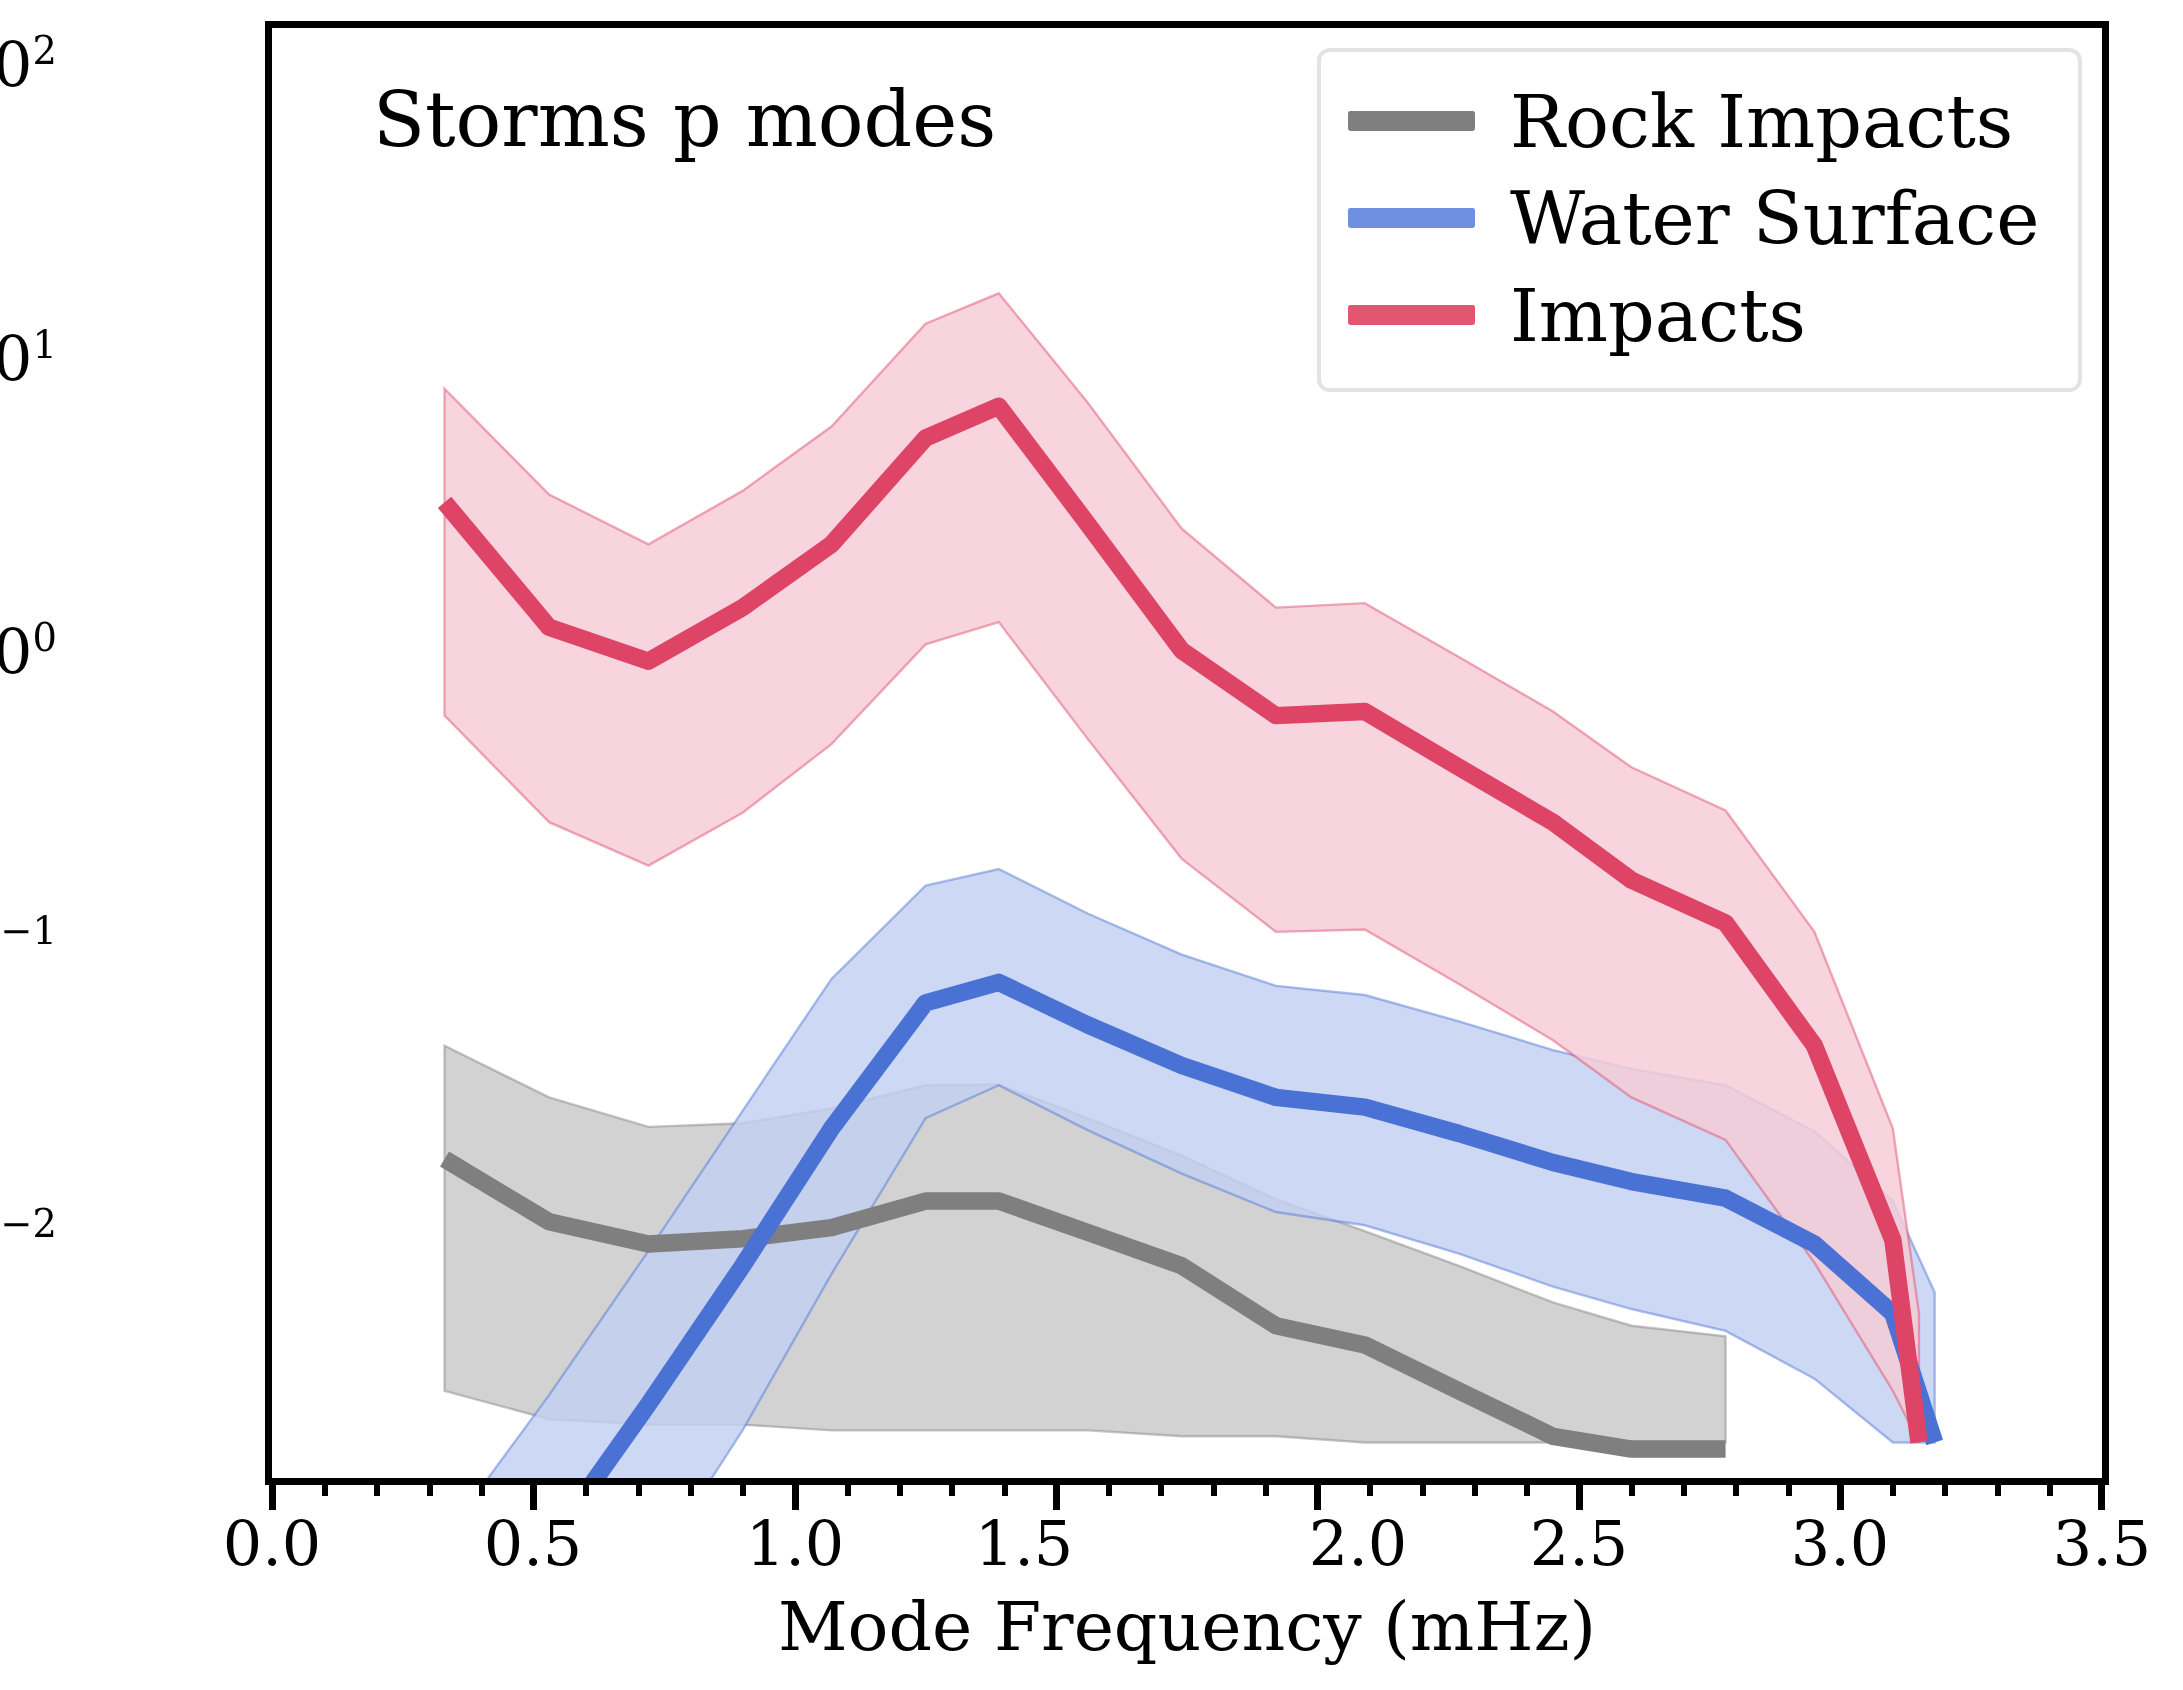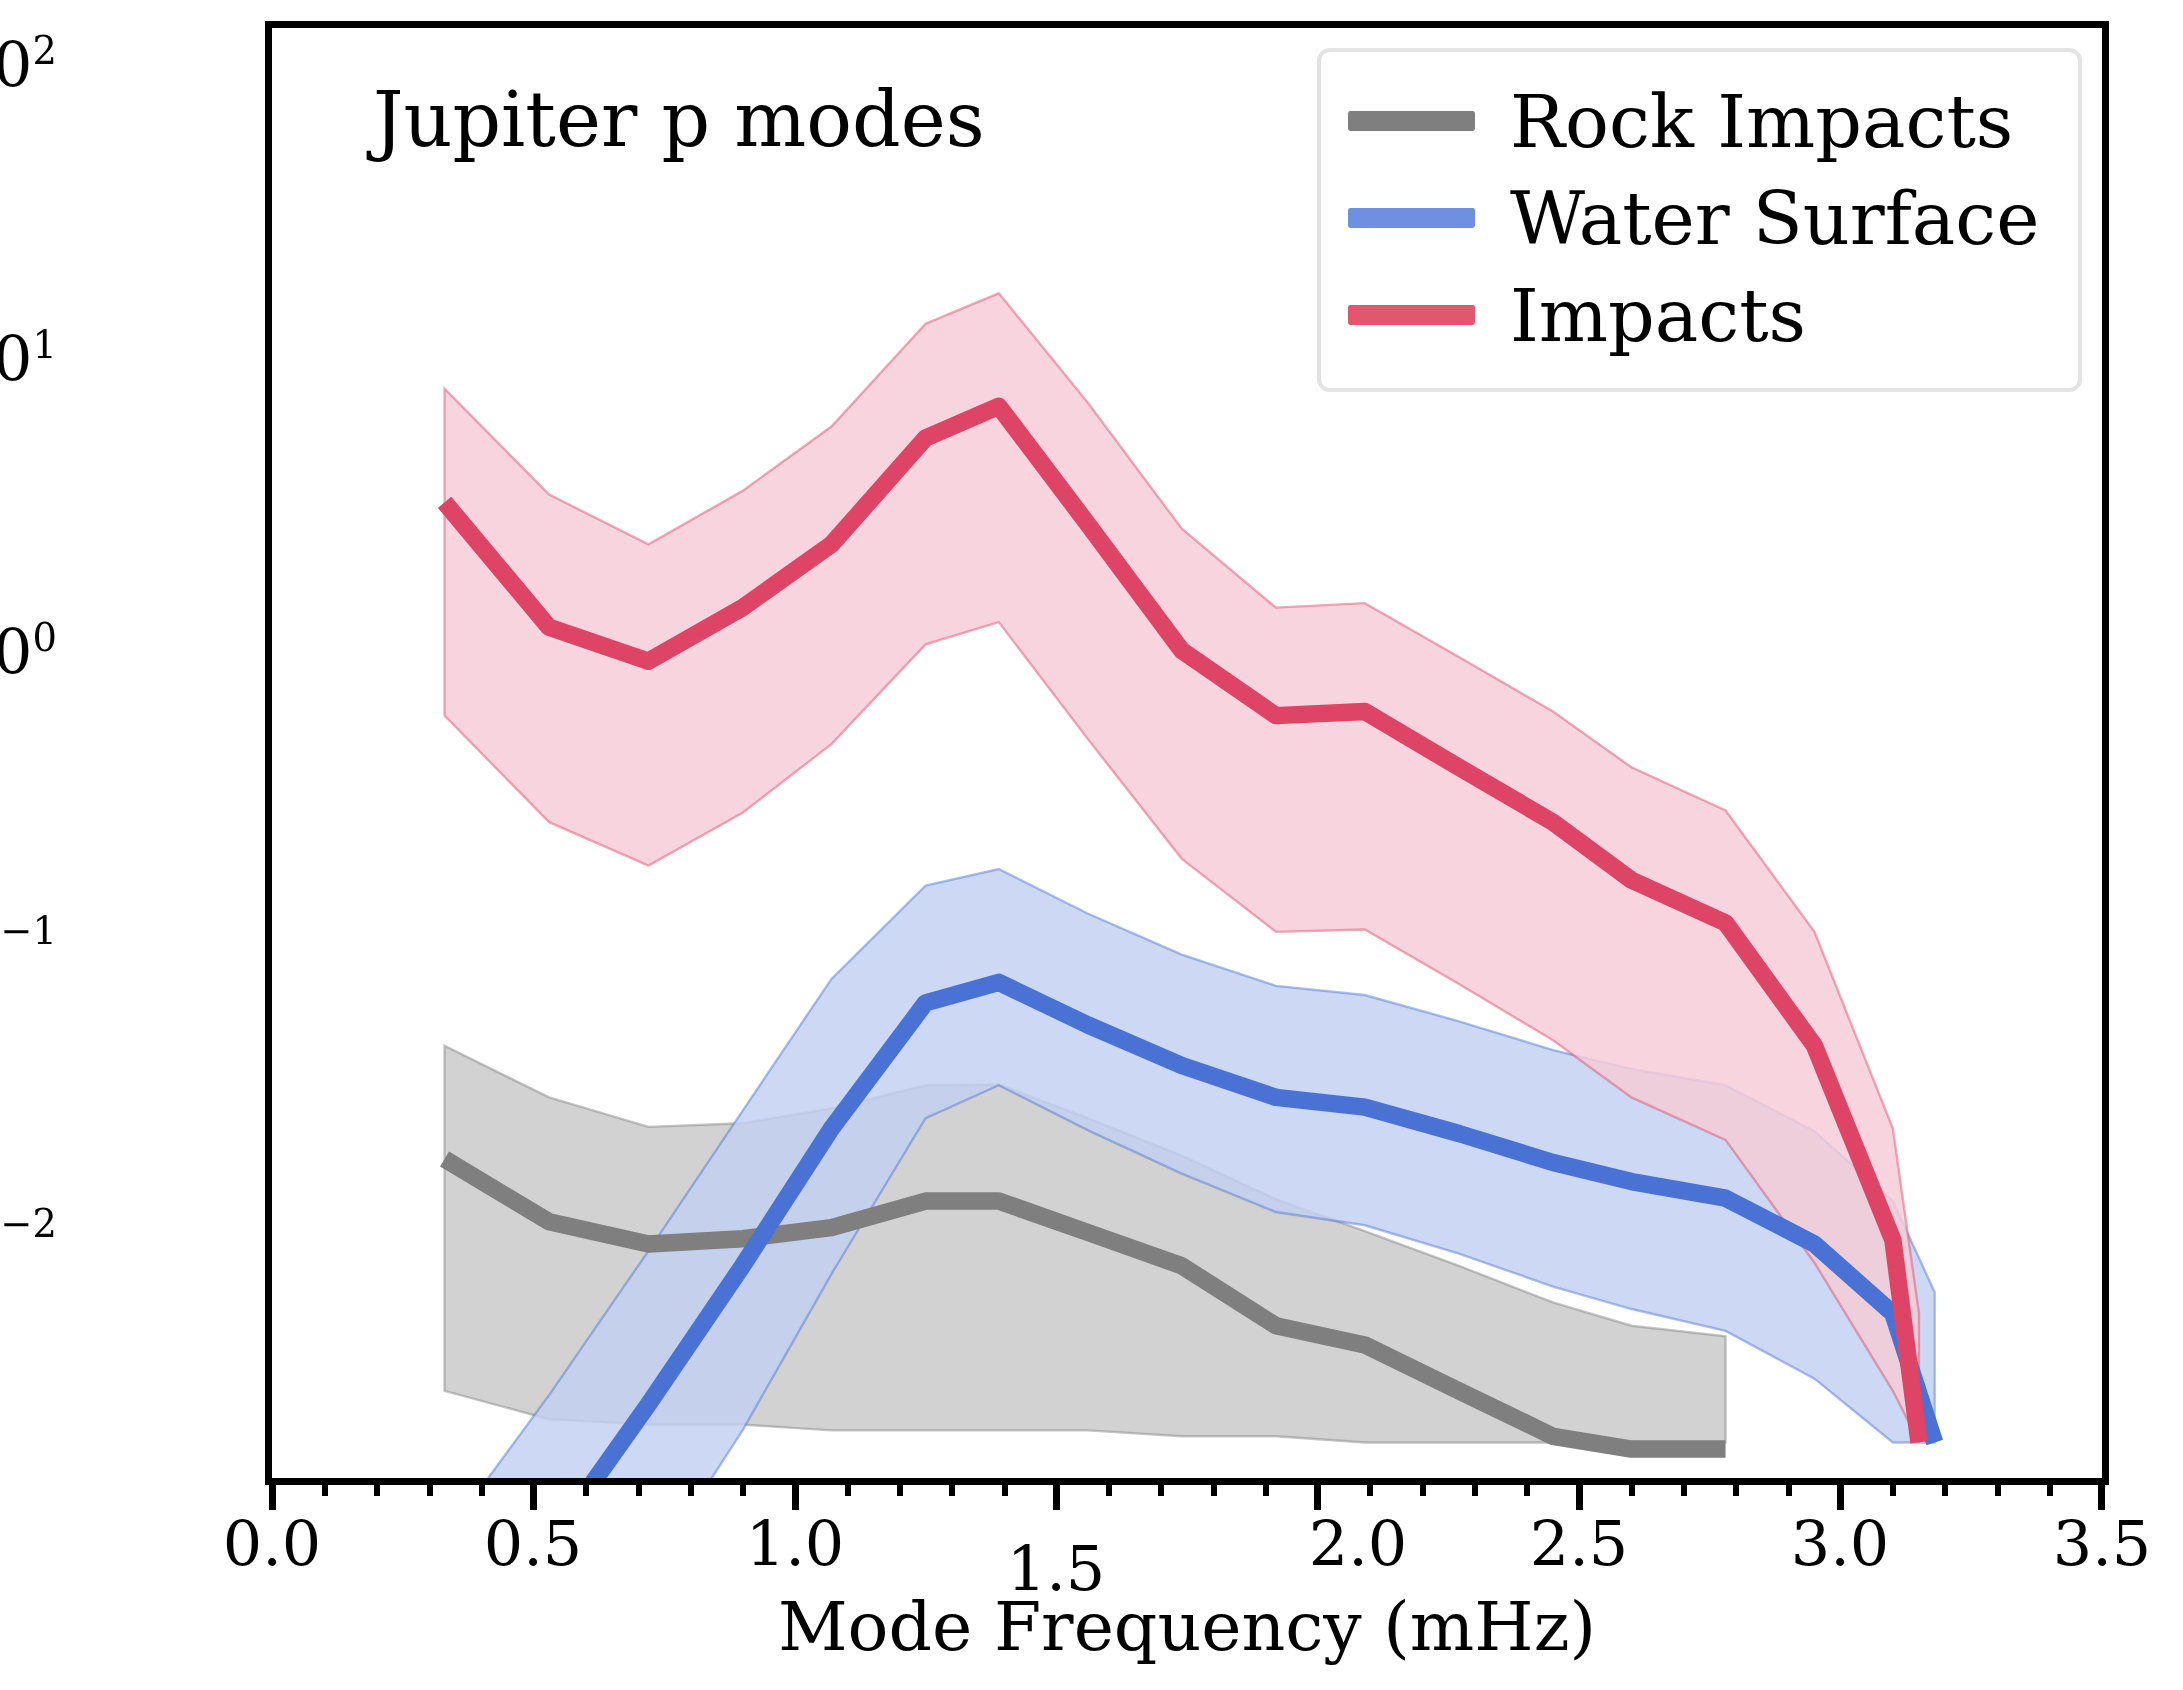--- a/index.html
+++ b/index.html
@@ -98,21 +98,21 @@
       <div class="ytick-label" style="top: 64px;"><span>10</span><sup>2</sup></div>
       <div class="ytick-label" style="top: 358px;"><span>10</span><sup>1</sup></div>
       <div class="ytick-label" style="top: 651px;"><span>10</span><sup>0</sup></div>
       <div class="ytick-label" style="top: 944px;"><span>10</span><sup>−1</sup></div>
       <div class="ytick-label" style="top: 1237px;"><span>10</span><sup>−2</sup></div>
     </div>
   <div id="xtick-labels">
       <div class="xtick-label" style="left: 272px;">0.0</div>
       <div class="xtick-label" style="left: 533px;">0.5</div>
       <div class="xtick-label" style="left: 795px;">1.0</div>
-      <div class="xtick-label" style="left: 1056px; margin-top: 25px;">1.5</div>
+      <div class="xtick-label" style="left: 1024px;">1.5</div>
       <div class="xtick-label" style="left: 1358px;">2.0</div>
       <div class="xtick-label" style="left: 1579px;">2.5</div>
       <div class="xtick-label" style="left: 1840px;">3.0</div>
       <div class="xtick-label" style="left: 2102px;">3.5</div>
     </div>
   <div id="ticks-layer">
       <div class="tick ytick-major" style="left: 272px; top: 61px;"></div>
       <div class="tick ytick-major" style="left: 2070px; top: 61px;"></div>
       <div class="tick ytick-major" style="left: 272px; top: 354px;"></div>
       <div class="tick ytick-major" style="left: 2070px; top: 354px;"></div>
@@ -280,21 +280,21 @@
     <svg id="svg-canvas" viewBox="0 0 2306 1827" preserveAspectRatio="none">
         <polygon points="217.42,1282.33 349.19,1347.43 474.38,1384.60 592.97,1379.95 704.98,1361.40 823.57,1332.13 915.81,1331.16 1027.82,1373.53 1146.41,1420.77 1265.01,1475.64 1377.01,1516.00 1495.61,1559.66 1614.20,1605.85 1713.03,1635.13 1831.62,1648.52 1831.62,1782.25 1713.03,1782.25 1614.20,1782.25 1495.61,1782.25 1377.01,1782.25 1265.01,1774.42 1146.41,1774.42 1027.82,1766.95 915.81,1766.95 823.57,1766.95 704.98,1766.95 592.97,1759.81 474.38,1759.81 349.19,1752.98 217.42,1717.15" fill="#c8c8c8" fill-opacity="0.82" stroke="#7f7f7f" stroke-opacity="0.45" stroke-width="3"></polygon>
         <polygon points="217.42,1901.79 349.19,1722.59 474.38,1540.75 592.97,1364.35 704.98,1198.18 823.57,1080.67 915.81,1059.73 1027.82,1115.73 1146.41,1167.50 1265.01,1206.86 1377.01,1218.42 1495.61,1251.57 1614.20,1287.77 1713.03,1311.60 1831.62,1332.13 1943.63,1390.09 2042.46,1478.04 2095.17,1593.00 2095.17,1782.25 2042.46,1782.25 1943.63,1701.85 1831.62,1641.68 1713.03,1614.09 1614.20,1585.76 1495.61,1544.36 1377.01,1508.53 1265.01,1491.90 1146.41,1443.42 1027.82,1388.70 915.81,1332.13 823.57,1373.53 704.98,1570.02 592.97,1766.95 474.38,1950.82 349.19,2136.67 217.42,2299.10" fill="#c2d0f2" fill-opacity="0.82" stroke="#4a72d4" stroke-opacity="0.45" stroke-width="3"></polygon>
         <polygon points="217.42,454.57 349.19,587.90 474.38,650.66 592.97,583.24 704.98,502.14 823.57,372.55 915.81,334.27 1027.82,471.95 1146.41,630.97 1265.01,730.37 1377.01,724.73 1495.61,792.63 1614.20,861.15 1713.03,931.52 1831.62,985.95 1943.63,1138.81 2042.46,1386.64 2075.40,1619.82 2075.40,1782.25 2042.46,1717.15 1943.63,1555.70 1831.62,1400.92 1713.03,1347.43 1614.20,1275.34 1495.61,1204.64 1377.01,1135.92 1265.01,1138.81 1146.41,1046.88 1027.82,895.69 915.81,748.56 823.57,776.56 704.98,902.25 592.97,988.79 474.38,1055.33 349.19,1000.69 217.42,866.42" fill="#f7ccd7" fill-opacity="0.82" stroke="#dd4466" stroke-opacity="0.45" stroke-width="3"></polygon>
         <polyline points="217.42,1425.05 349.19,1504.21 474.38,1532.07 592.97,1525.44 704.98,1511.47 823.57,1478.04 915.81,1478.04 1027.82,1517.53 1146.41,1559.66 1265.01,1635.13 1377.01,1659.34 1495.61,1717.15 1614.20,1774.42 1713.03,1790.49 1831.62,1790.49" fill="none" stroke="#7f7f7f" stroke-width="22" stroke-linejoin="round" stroke-linecap="butt"></polyline>
         <polyline points="217.42,2086.87 349.19,1910.47 474.38,1734.07 592.97,1559.66 704.98,1386.64 823.57,1228.30 915.81,1202.46 1027.82,1256.05 1146.41,1307.38 1265.01,1347.43 1377.01,1359.66 1495.61,1392.91 1614.20,1429.45 1713.03,1453.46 1831.62,1474.46 1943.63,1532.07 2042.46,1619.82 2095.17,1782.25" fill="none" stroke="#4a72d4" stroke-width="22" stroke-linejoin="round" stroke-linecap="butt"></polyline>
         <polyline points="217.42,597.63 349.19,755.12 474.38,797.78 592.97,730.37 704.98,650.66 823.57,516.62 915.81,476.60 1027.82,624.91 1146.41,784.39 1265.01,866.42 1377.01,861.15 1495.61,931.52 1614.20,1000.69 1713.03,1073.70 1831.62,1127.54 1943.63,1282.33 2042.46,1527.07 2075.40,1782.25" fill="none" stroke="#dd4466" stroke-width="22" stroke-linejoin="round" stroke-linecap="butt"></polyline>
       </svg>
   </div>
 
-  <div id="chart-title">Jupiter p modes</div>
+  <div id="chart-title">Storms p modes</div>
 
   <div id="legend">
     <div class="legend-row">
       <span class="legend-swatch" style="background: rgb(127, 127, 127);"></span>
       <span class="legend-text">Rock Impacts</span>
     </div>
     <div class="legend-row">
       <span class="legend-swatch" style="background: rgb(111, 143, 224);"></span>
       <span class="legend-text">Water Surface</span>
     </div>

